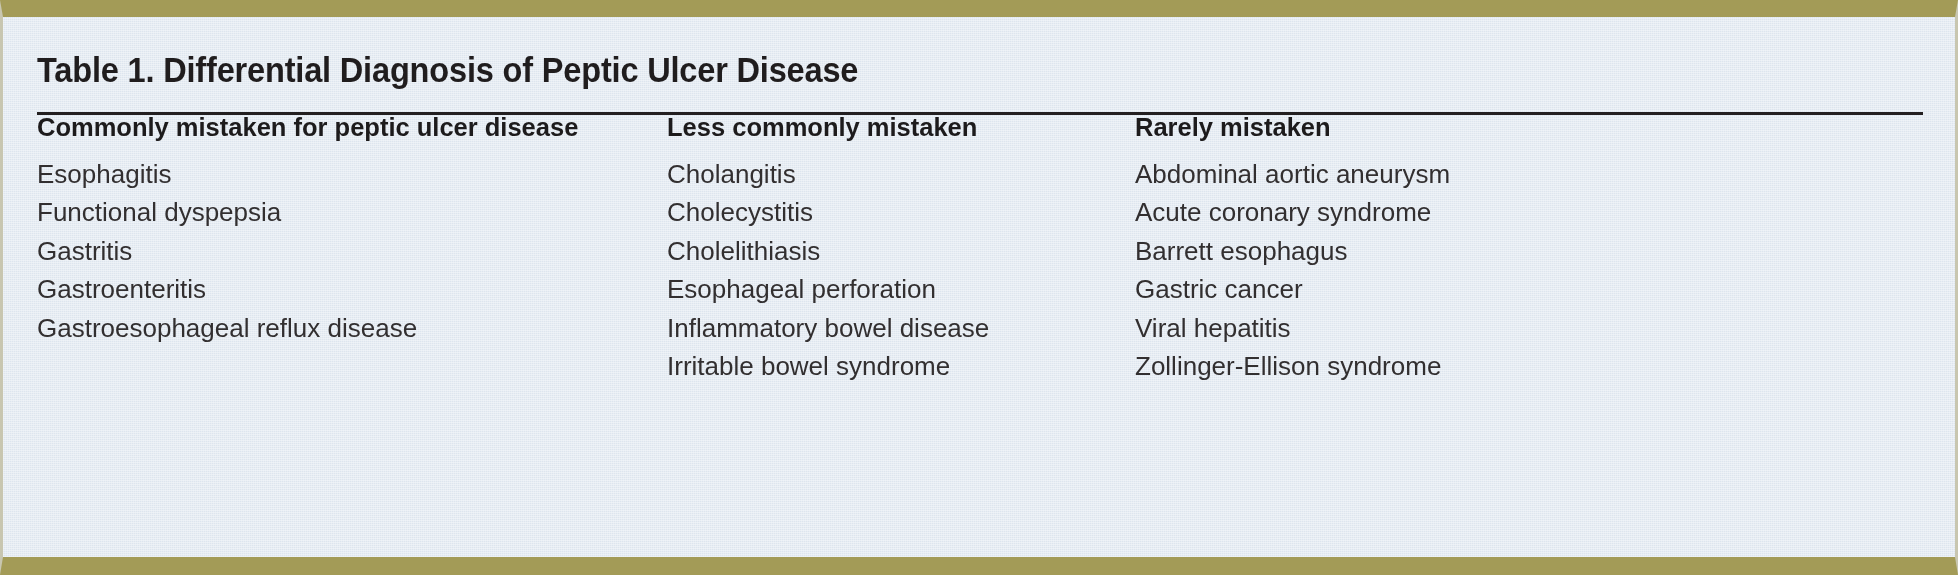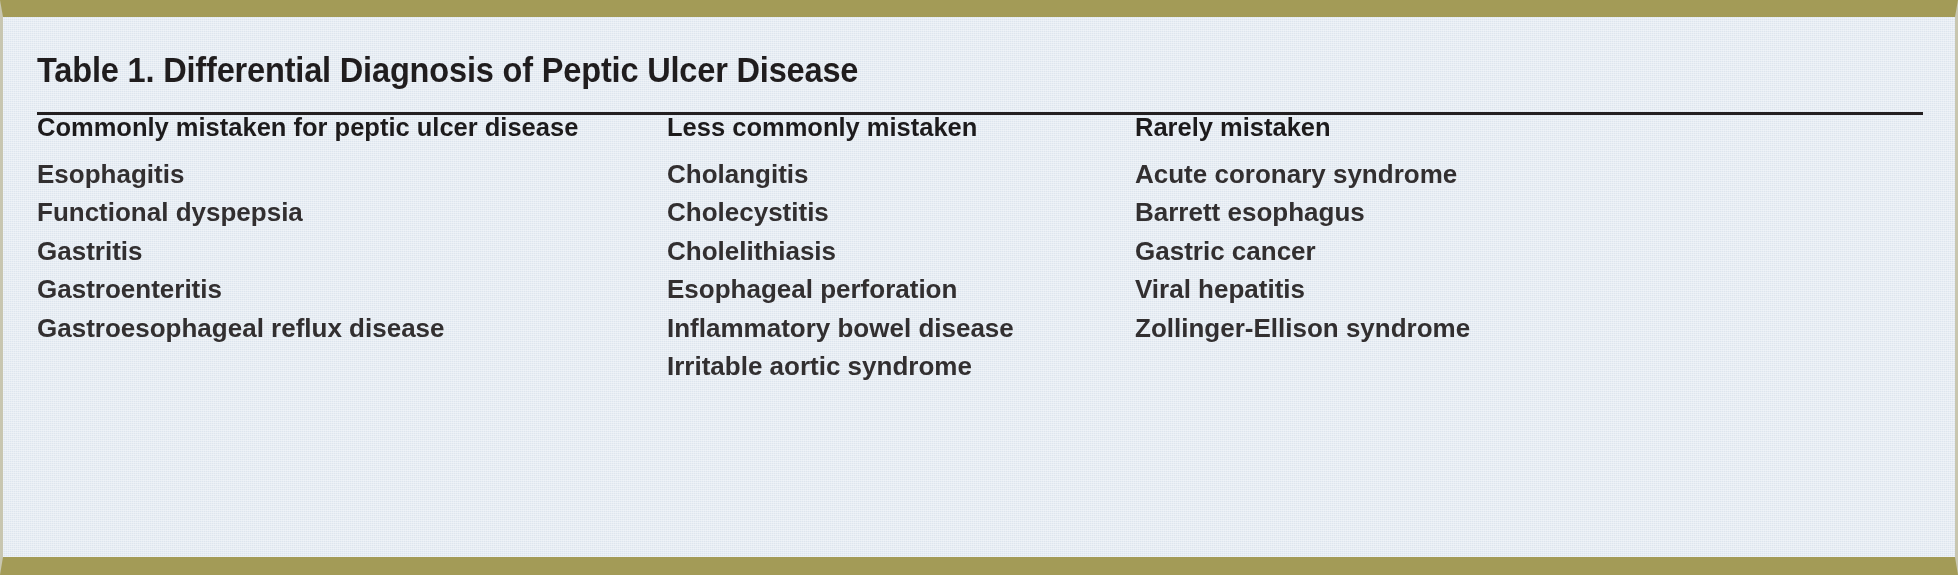--- a/index.html
+++ b/index.html
@@ -87,21 +87,21 @@
   }
 
   .column-list {
     list-style: none;
     margin: 0;
     padding: 0;
   }
 
   .column-list li {
     font-size: 26px;
-    font-weight: bold;
+    font-weight: normal;
     color: #322f30;
     line-height: 38.5px;
     white-space: nowrap;
   }
 </style>
 </head>
 <body>
 
 <div id="table-card">
   <div id="card-inner">
@@ -124,27 +124,28 @@
       </div>
 
       <div class="column col-2">
         <div class="column-header">Less commonly mistaken</div>
         <ul class="column-list">
           <li>Cholangitis</li>
           <li>Cholecystitis</li>
           <li>Cholelithiasis</li>
           <li>Esophageal perforation</li>
           <li>Inflammatory bowel disease</li>
-          <li>Irritable aortic syndrome</li>
+          <li>Irritable bowel syndrome</li>
         </ul>
       </div>
 
       <div class="column col-3">
         <div class="column-header">Rarely mistaken</div>
         <ul class="column-list">
+          <li>Abdominal aortic aneurysm</li>
           <li>Acute coronary syndrome</li>
           <li>Barrett esophagus</li>
           <li>Gastric cancer</li>
           <li>Viral hepatitis</li>
           <li>Zollinger-Ellison syndrome</li>
         </ul>
       </div>
 
     </div>
   </div>

